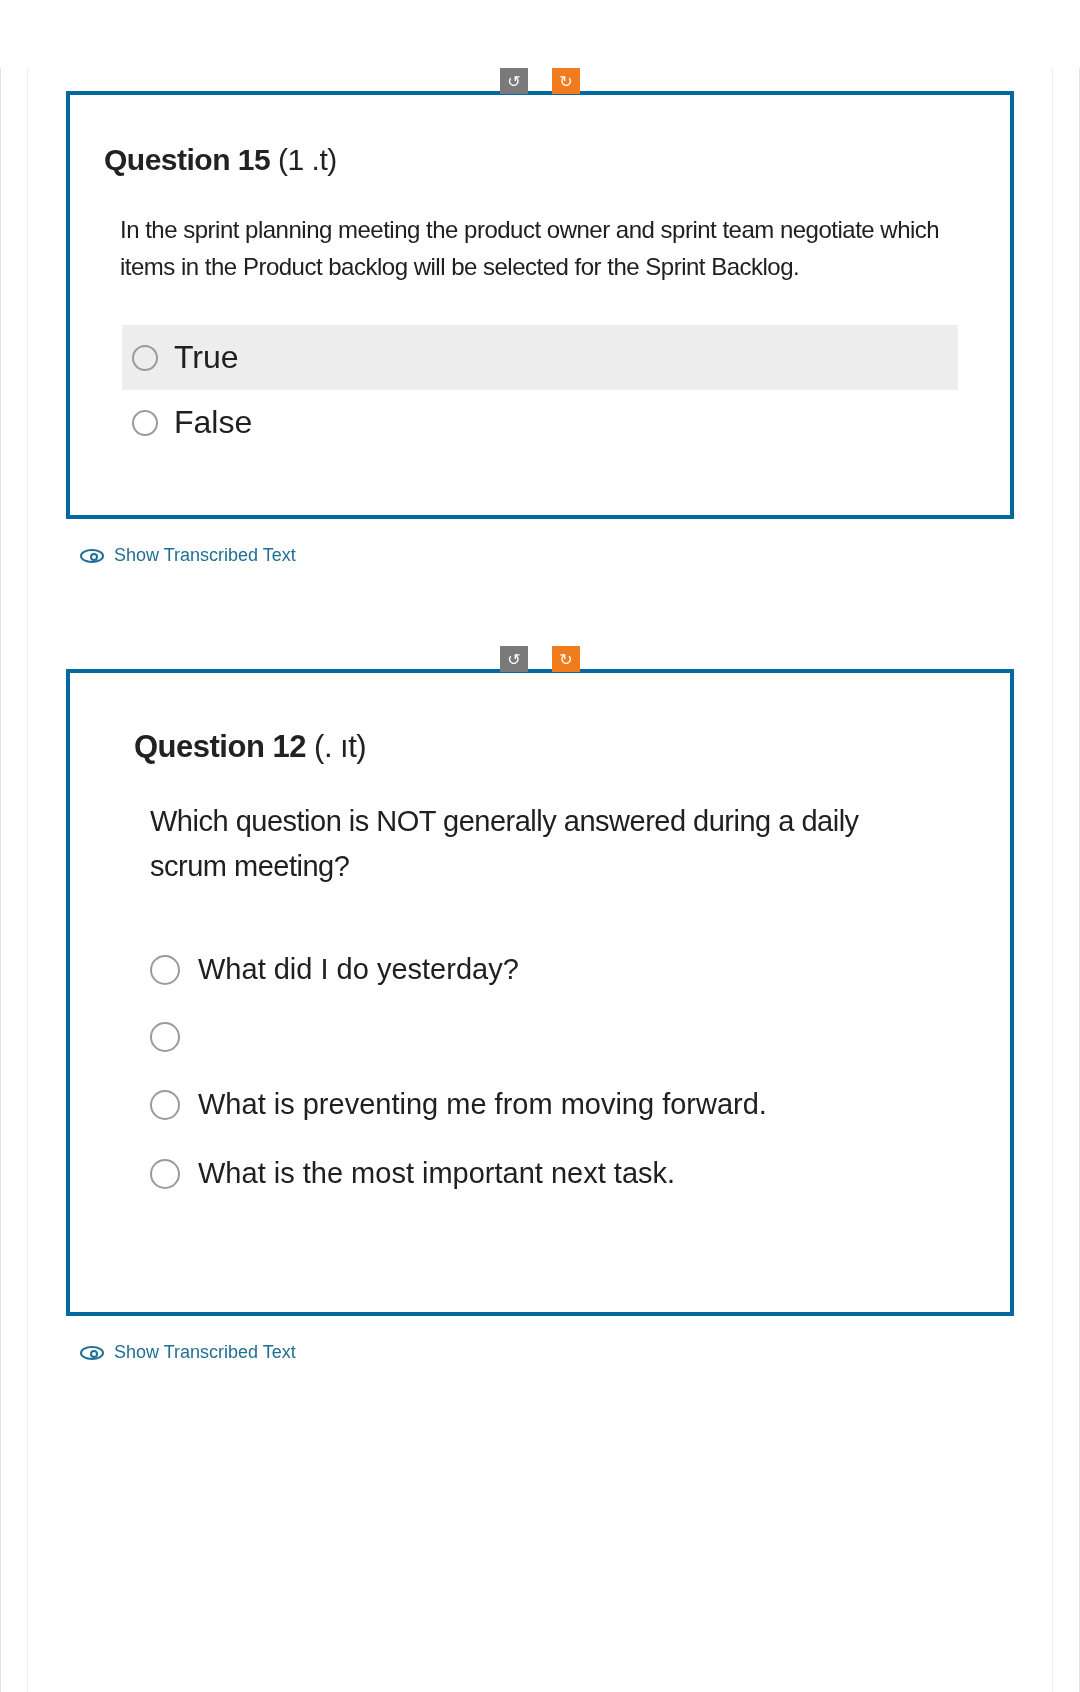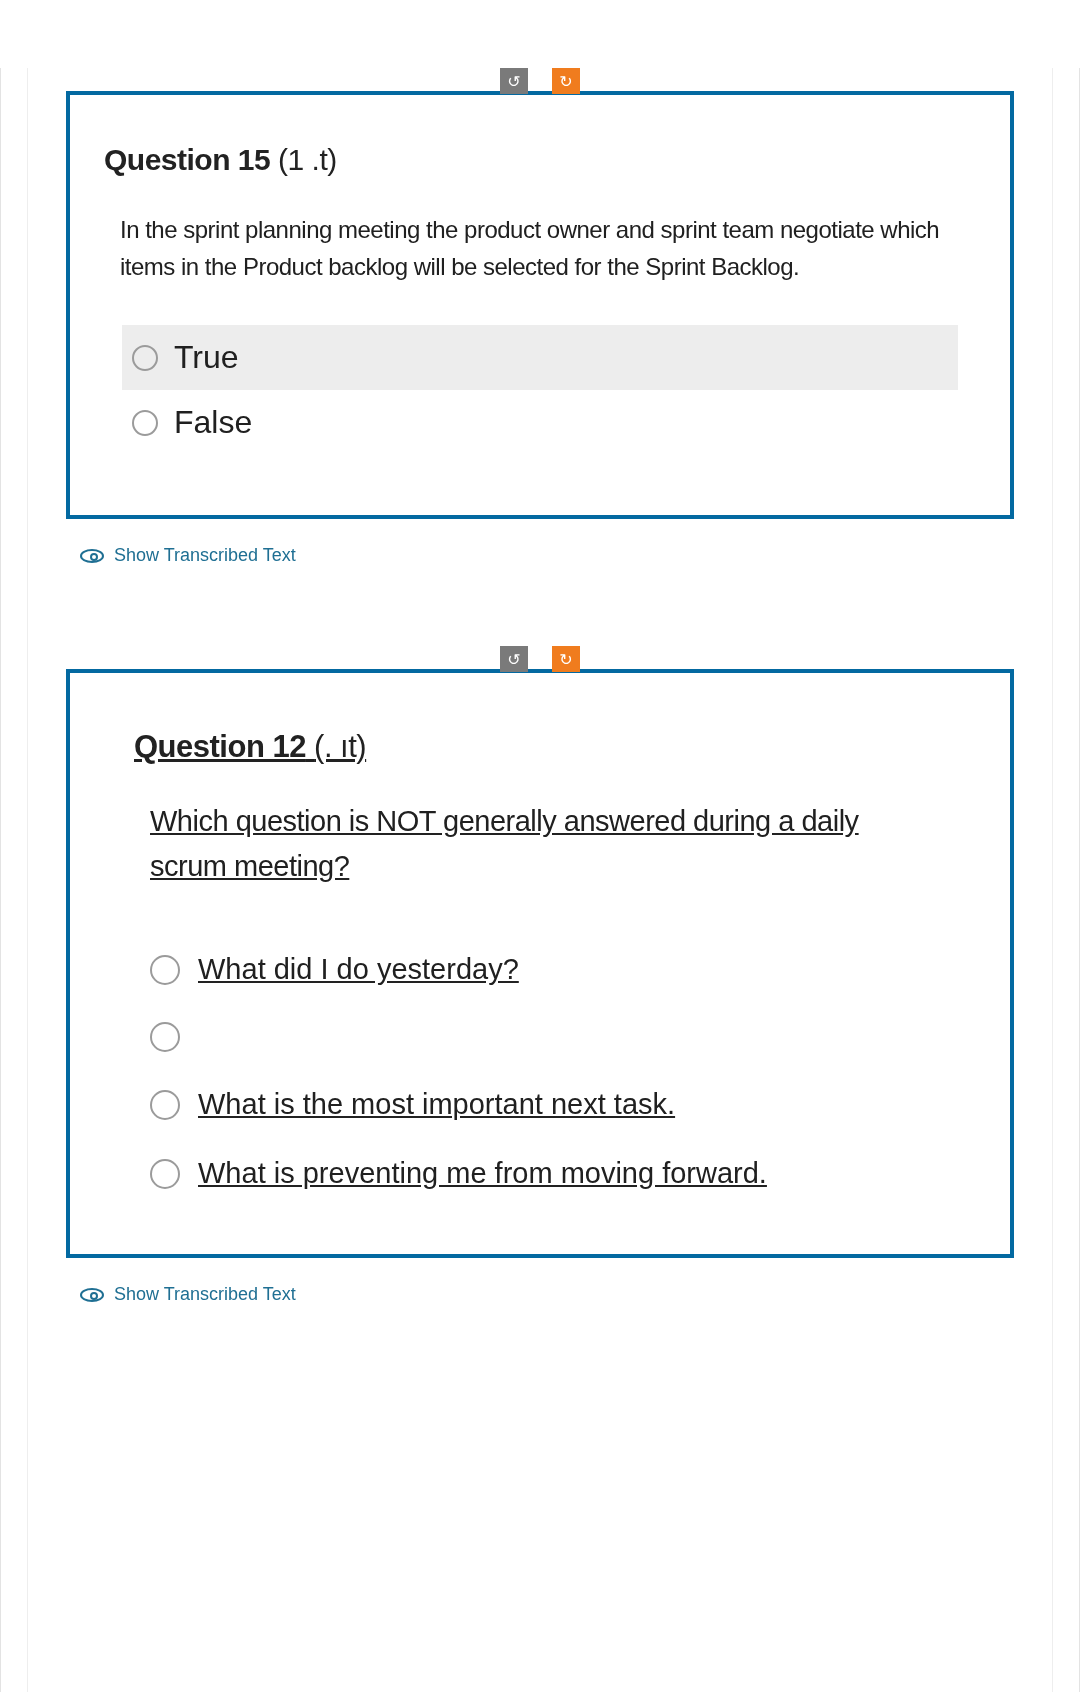--- a/index.html
+++ b/index.html
@@ -103,21 +103,21 @@
     position: relative;
   }
   .eye::after {
     content: "";
     position: absolute; top: 2px; left: 8px;
     width: 4px; height: 4px;
     border: 2px solid #1f6f93;
     border-radius: 50%;
   }
   .gap { height: 80px; }
-  .card.card2 { padding: 46px 44px 46px 44px; text-decoration: underline; }
+  .card.card2 { padding: 46px 44px 104px 44px; }
   .card.card2 .q-title { font-size: 31px; margin-left: 20px; }
   .card.card2 .q-body  { font-size: 29px; margin: 0 36px 46px 36px; }
 </style>
 </head>
 <body>
 
 <div class="page">
   <div class="inner">
 
     <div class="rot-row">
@@ -164,25 +164,25 @@
       <div class="options big">
         <div class="option">
           <span class="radio"></span>
           <span>What did I do yesterday?</span>
         </div>
         <div class="option">
           <span class="radio"></span>
         </div>
         <div class="option">
           <span class="radio"></span>
-          <span>What is the most important next task.</span>
+          <span>What is preventing me from moving forward.</span>
         </div>
         <div class="option">
           <span class="radio"></span>
-          <span>What is preventing me from moving forward.</span>
+          <span>What is the most important next task.</span>
         </div>
       </div>
     </div>
 
     <div class="show-row">
       <span class="eye"></span>
       <span>Show Transcribed Text</span>
     </div>
 
   </div>

